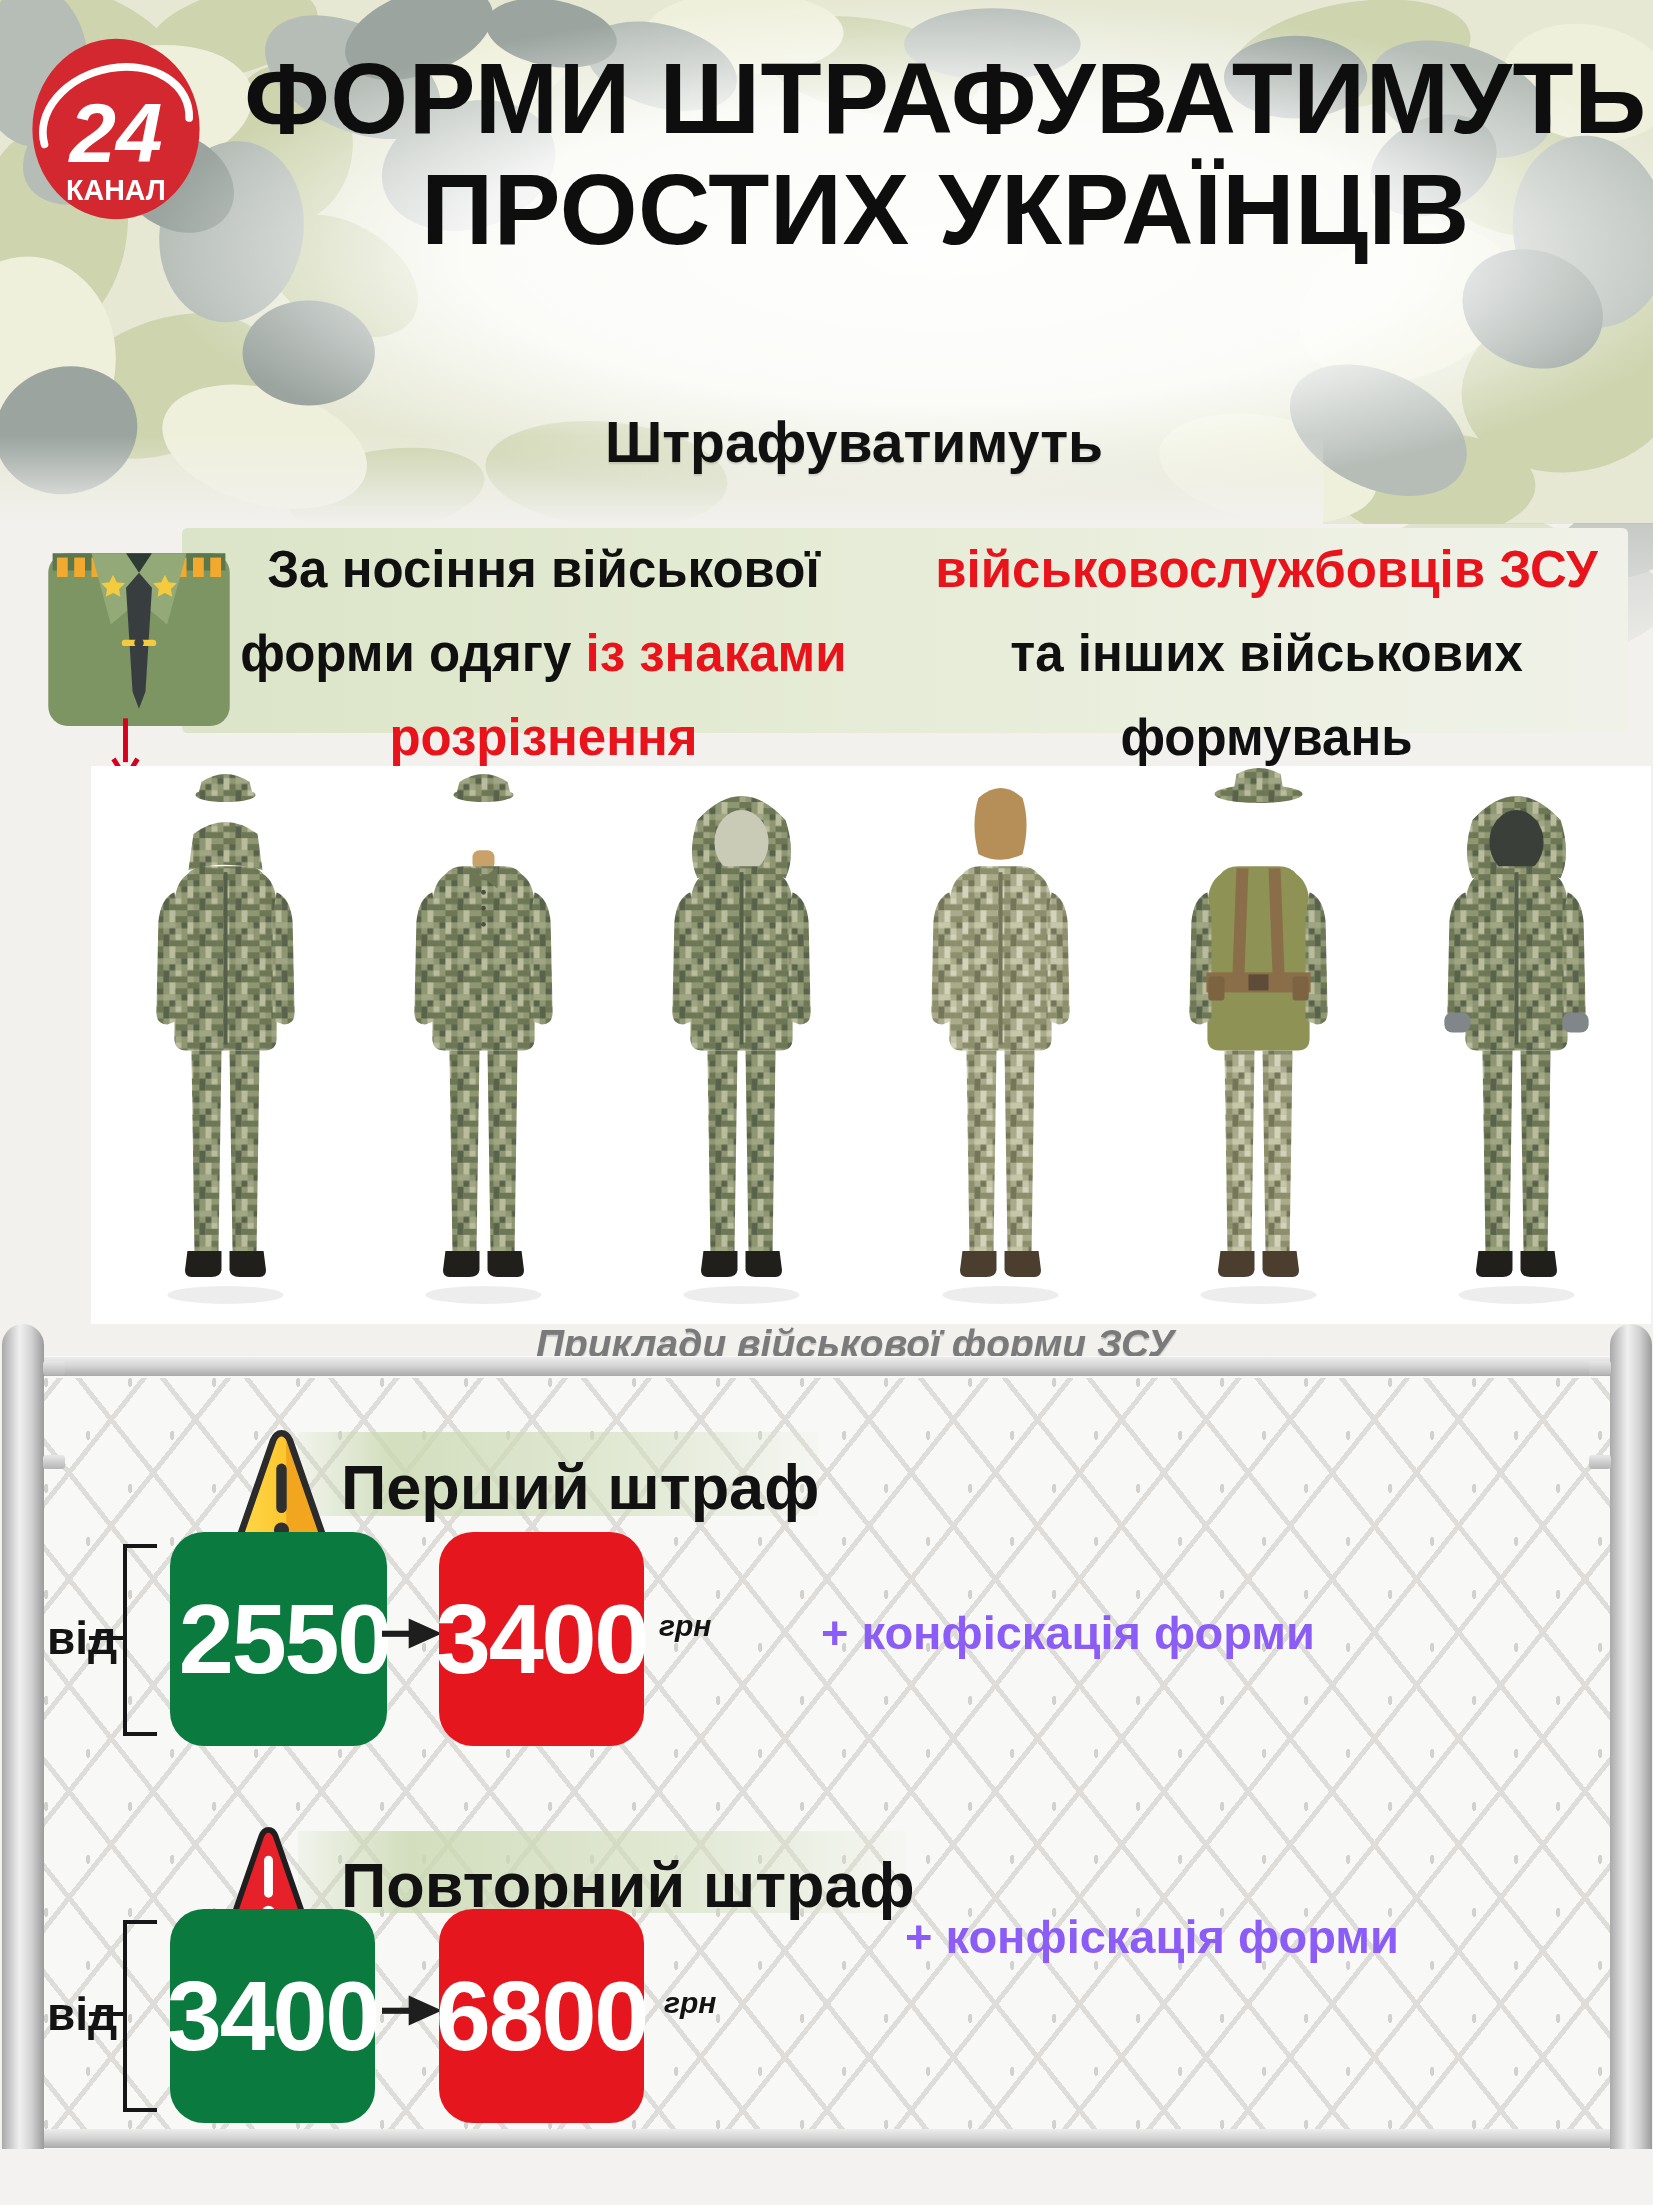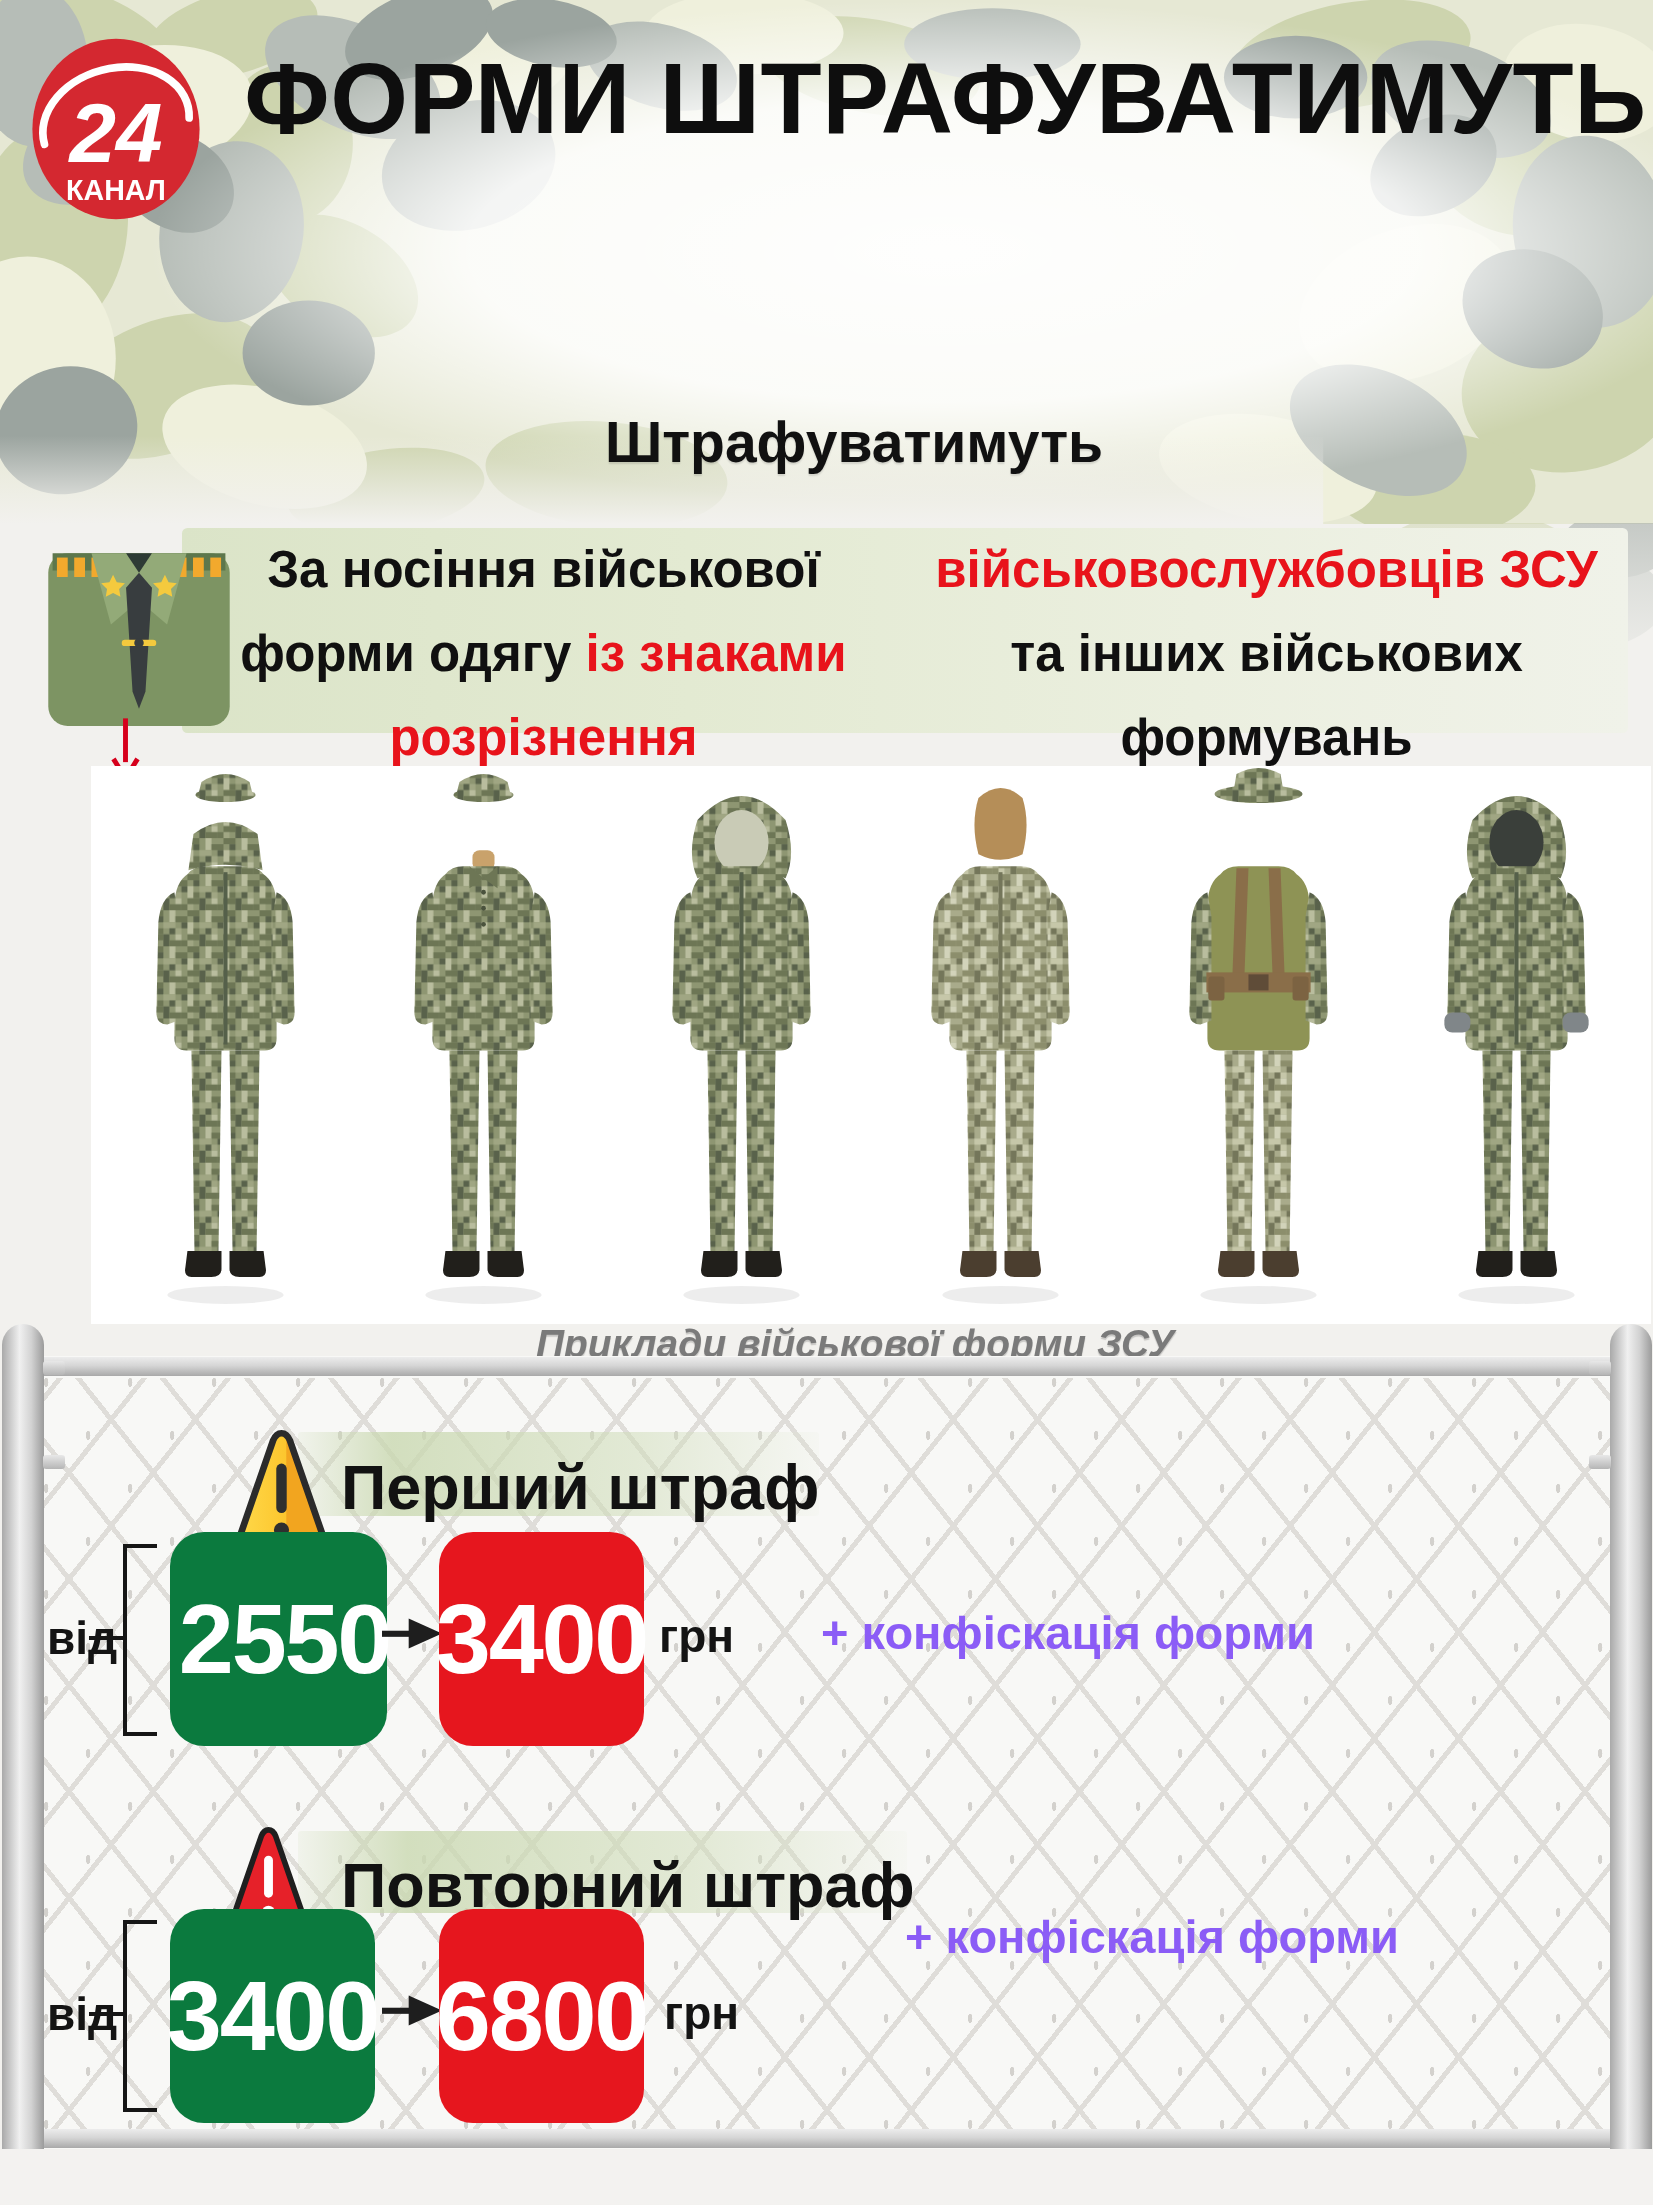--- a/index.html
+++ b/index.html
@@ -52,21 +52,21 @@
   
   .fine-band{position:absolute;height:84px;border-radius:3.3px;
      background:linear-gradient(90deg,rgba(201,216,176,0.15),rgba(201,216,176,0.8) 18%,rgba(208,221,186,0.55) 65%,rgba(228,235,216,0.12));}
   .fine-label{font-weight:700;font-size:63px;line-height:84px;color:#121212;padding-left:43px;white-space:nowrap;margin-top:13px;}
   .prefix{position:absolute;font-weight:700;font-size:46px;color:#141414;}
   .brk{position:absolute;background:#161616;}
   .amount{position:absolute;width:205px;height:214px;border-radius:34px;display:flex;align-items:center;justify-content:center;
      color:#fff;font-weight:700;font-size:99px;letter-spacing:-2.2px;}
   .amount.green{background:#0b7a3e;}
   .amount.red{background:#e6161e;}
-  .currency{position:absolute;font-weight:700;font-size:46px;color:#141414;}
+  .currency{position:absolute;font-weight:700;font-size:30px;color:#141414;font-style:italic;}
   .extra{position:absolute;font-weight:700;font-size:47px;color:#8b5cf6;white-space:nowrap;}
   .tri{position:absolute;}
 </style>
 </head>
 <body>
 
 <div id="page">
 
   <svg width="0" height="0" style="position:absolute">
     <defs>
@@ -223,20 +223,21 @@
 
   <svg class="logo" viewBox="0 0 320 344">
     <ellipse cx="160" cy="172" rx="152" ry="164" fill="#d42830"></ellipse>
     <path d="M30,200 A135,102 -15 1 1 293,152" stroke="#ffffff" stroke-width="14" fill="none" stroke-linecap="round"></path>
     <text x="160" y="232" text-anchor="middle" font-family="Liberation Sans, sans-serif" font-size="152" font-weight="700" font-style="italic" fill="#ffffff">24</text>
     <text x="160" y="302" text-anchor="middle" font-family="Liberation Sans, sans-serif" font-size="52" font-weight="700" fill="#ffffff">КАНАЛ</text>
   </svg>
 
   <div class="title">
     <div>ФОРМИ ШТРАФУВАТИМУТЬ</div>
+    <div>ПРОСТИХ УКРАЇНЦІВ</div>
   </div>
   <div class="subtitle">Штрафуватимуть</div>
 
   <div class="note-box">
     <div class="note-line">
       <span>За носіння військової форми одягу </span><span class="note-red">із знаками розрізнення</span>
     </div>
     <div class="note-line">
       <span class="note-red">військовослужбовців ЗСУ</span><span> та інших військових формувань</span>
     </div>

